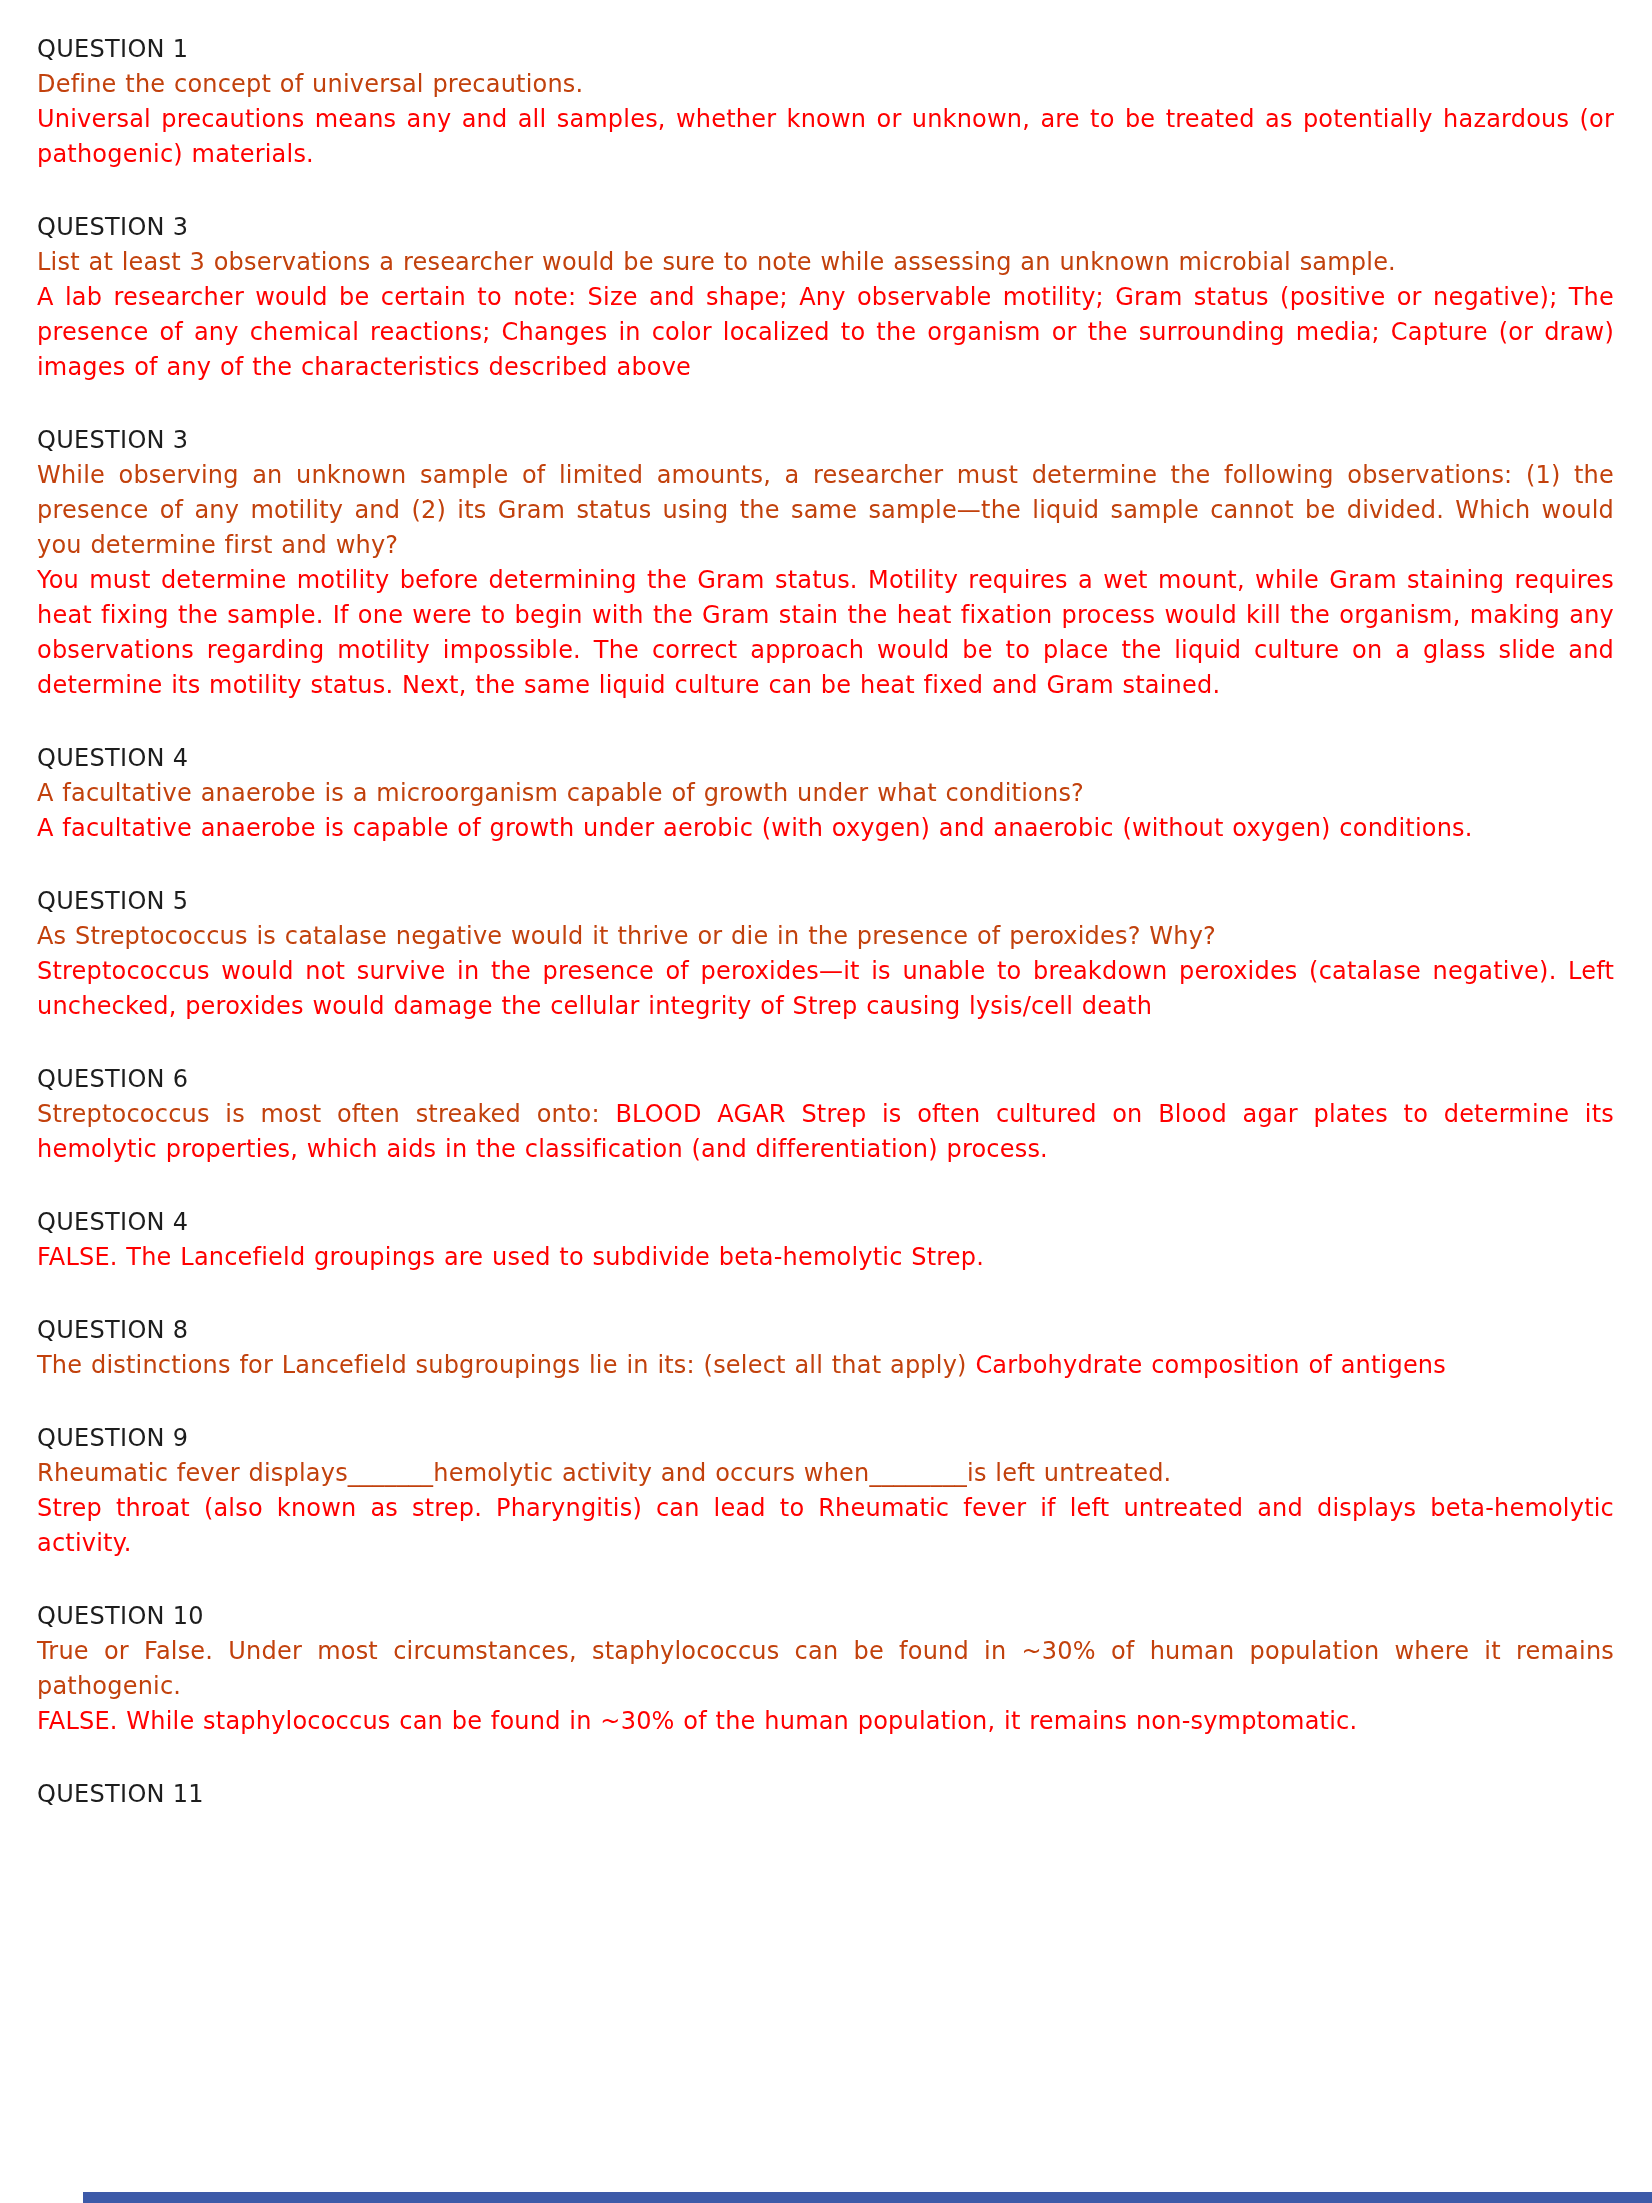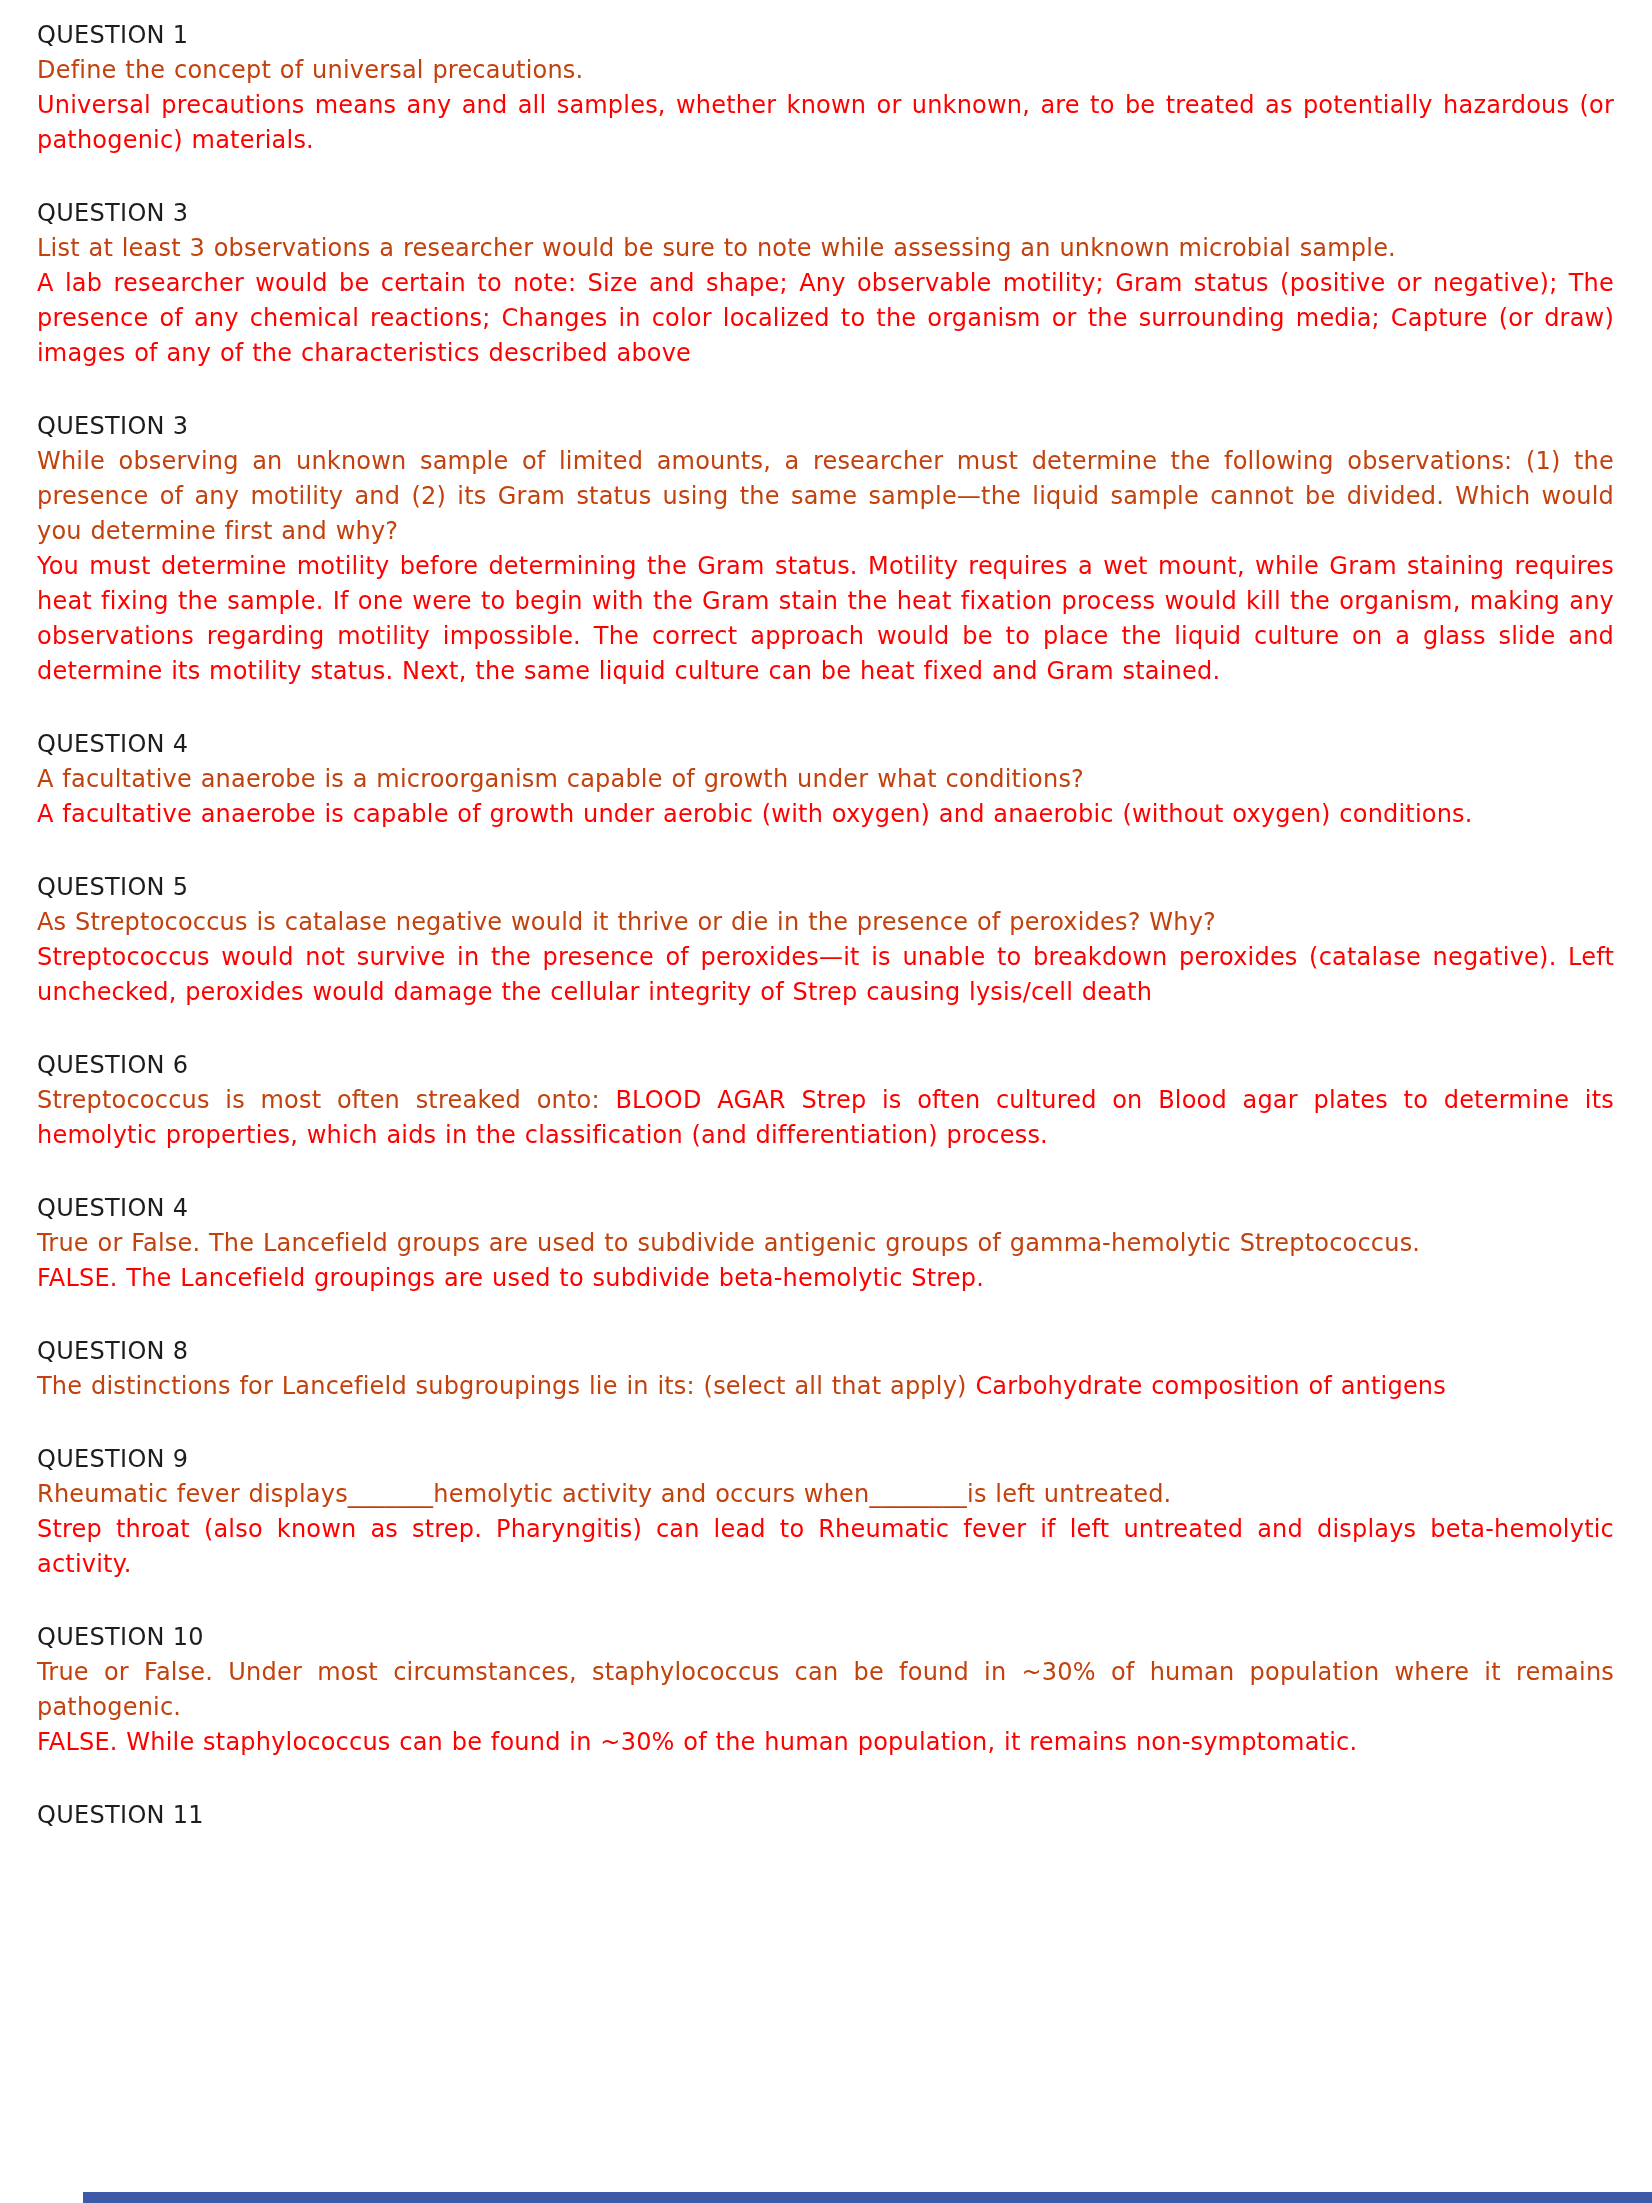--- a/index.html
+++ b/index.html
@@ -14,21 +14,21 @@
     position: relative;
     overflow: hidden;
     font-family: "DejaVu Sans", "Liberation Sans", sans-serif;
   }
   .page {
     position: absolute;
     inset: 0;
     padding: 18.4px 39px 0 37px;
   }
   .question-section {
-    margin: 0 0 38px 0;
+    margin: 14px 0 38px 0;
   }
   .q-label {
     font-size: 24px;
     line-height: 35px;
     color: #1d1d1d;
     letter-spacing: 0.3px;
   }
   .q-block {
     margin: 0;
     font-size: 24px;
@@ -77,21 +77,20 @@
         <div class="q-label">QUESTION 5</div>
         <p class="q-block"><span class="question-text">As Streptococcus is catalase negative would it thrive or die in the presence of peroxides? Why?</span></p>
         <p class="q-block"><span class="answer-text">Streptococcus would not survive in the presence of peroxides—it is unable to breakdown peroxides (catalase negative). Left unchecked, peroxides would damage the cellular integrity of Strep causing lysis/cell death</span></p>
       </section>
       <section class="question-section">
         <div class="q-label">QUESTION 6</div>
         <p class="q-block"><span class="question-text">Streptococcus is most often streaked onto: </span><span class="answer-text">BLOOD AGAR Strep is often cultured on Blood agar plates to determine its hemolytic properties, which aids in the classification (and differentiation) process.</span></p>
       </section>
       <section class="question-section">
         <div class="q-label">QUESTION 4</div>
-        <p class="q-block"><span class="question-text">True or False. The Lancefield groups are used to subdivide antigenic groups of gamma-hemolytic Streptococcus.</span></p>
         <p class="q-block"><span class="answer-text">FALSE. The Lancefield groupings are used to subdivide beta-hemolytic Strep.</span></p>
       </section>
       <section class="question-section">
         <div class="q-label">QUESTION 8</div>
         <p class="q-block"><span class="question-text">The distinctions for Lancefield subgroupings lie in its: (select all that apply) </span><span class="answer-text">Carbohydrate composition of antigens</span></p>
       </section>
       <section class="question-section">
         <div class="q-label">QUESTION 9</div>
         <p class="q-block"><span class="question-text">Rheumatic fever displays_______hemolytic activity and occurs when________is left untreated.</span></p>
         <p class="q-block"><span class="answer-text">Strep throat (also known as strep. Pharyngitis) can lead to Rheumatic fever if left untreated and displays beta-hemolytic activity.</span></p>

